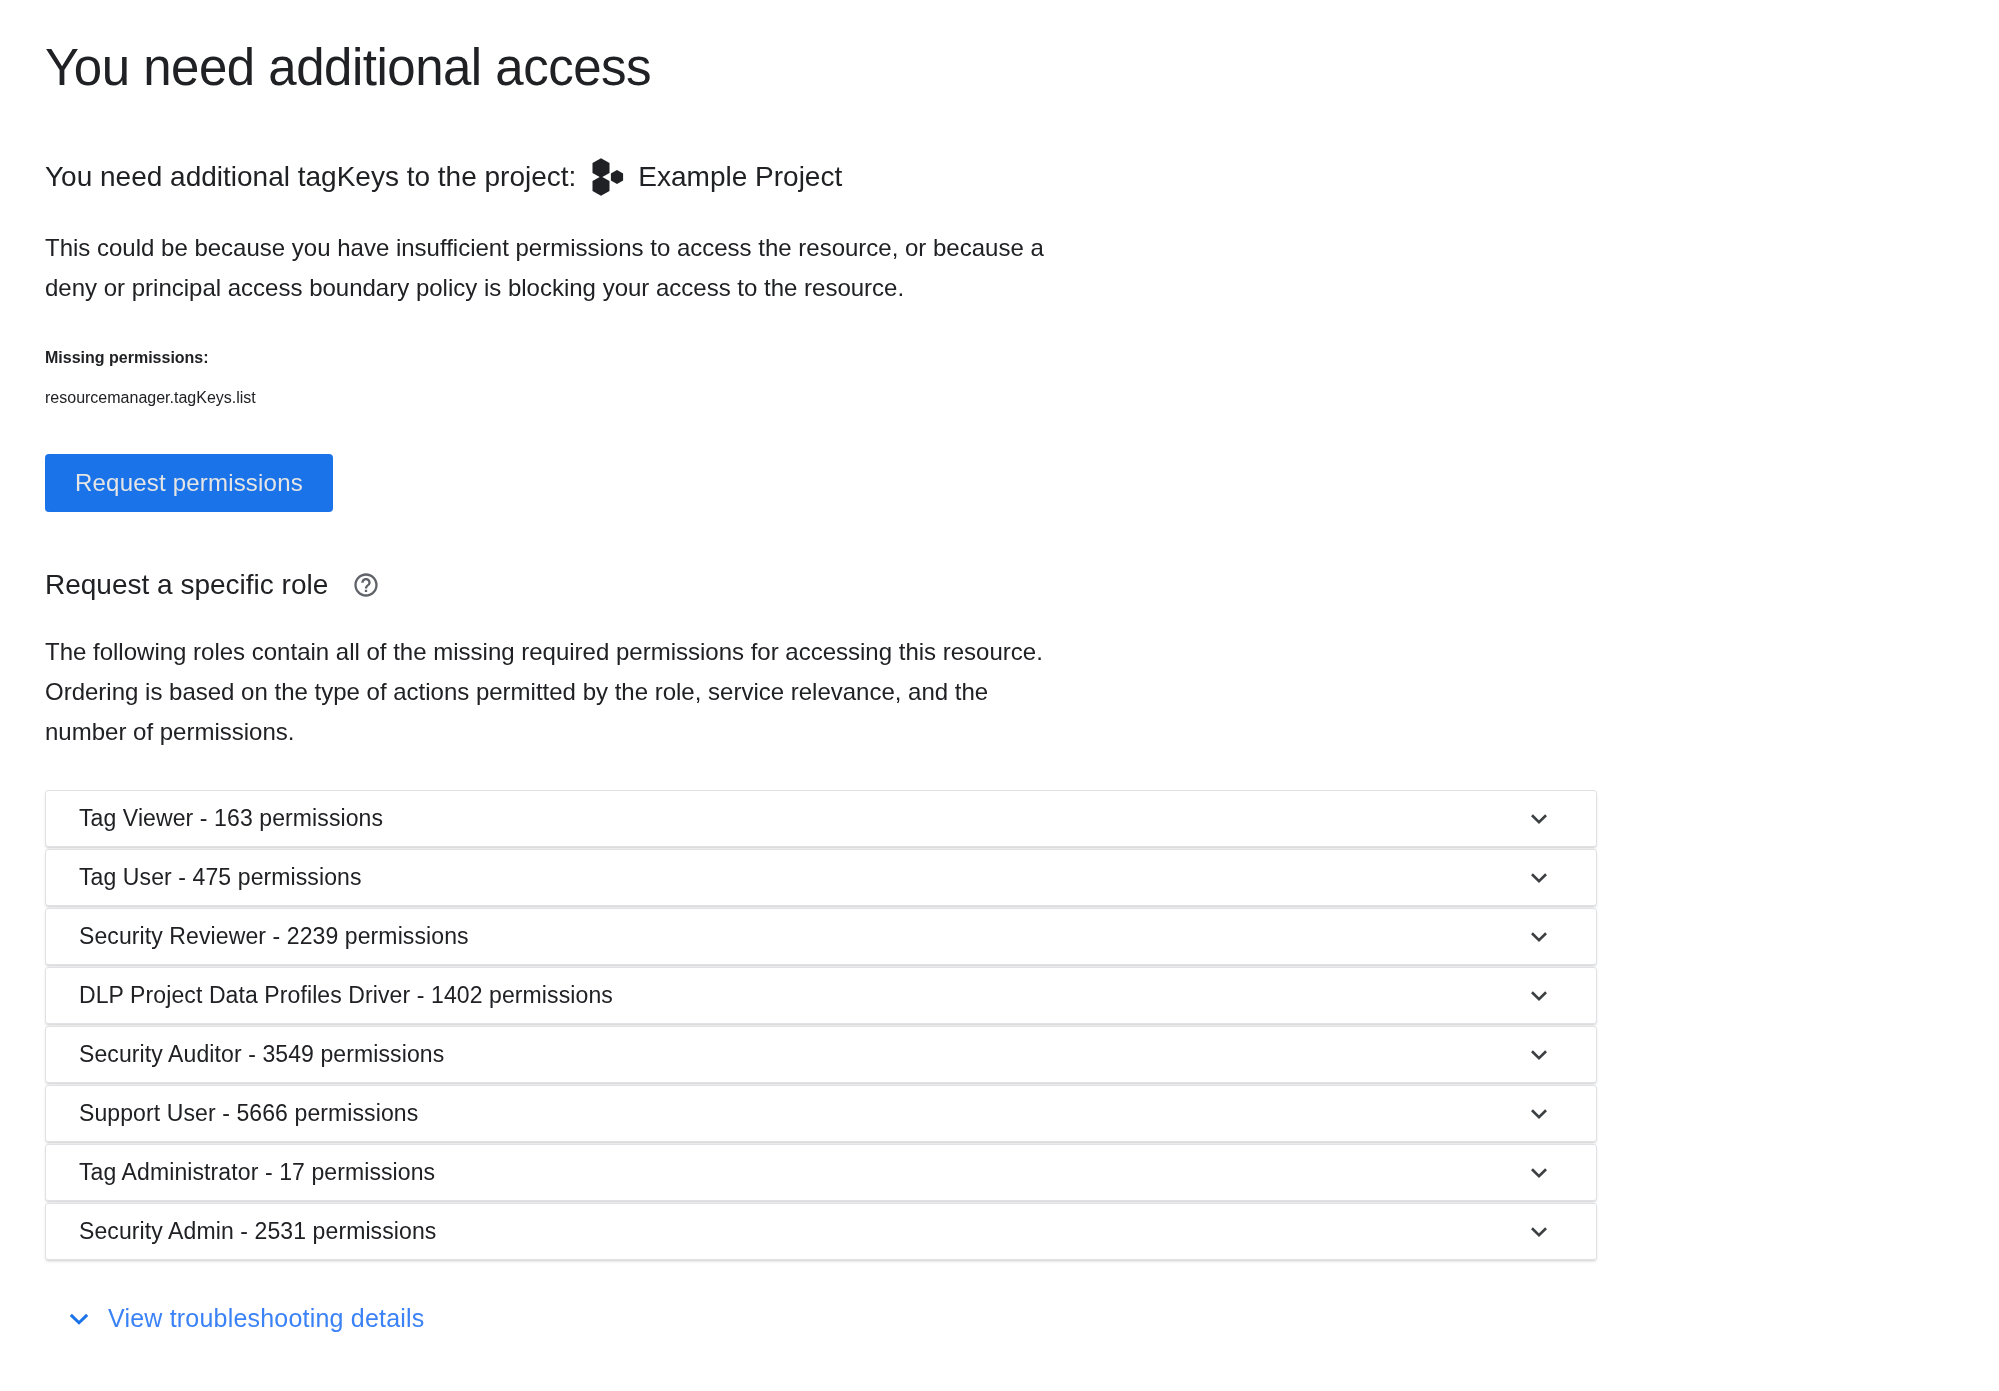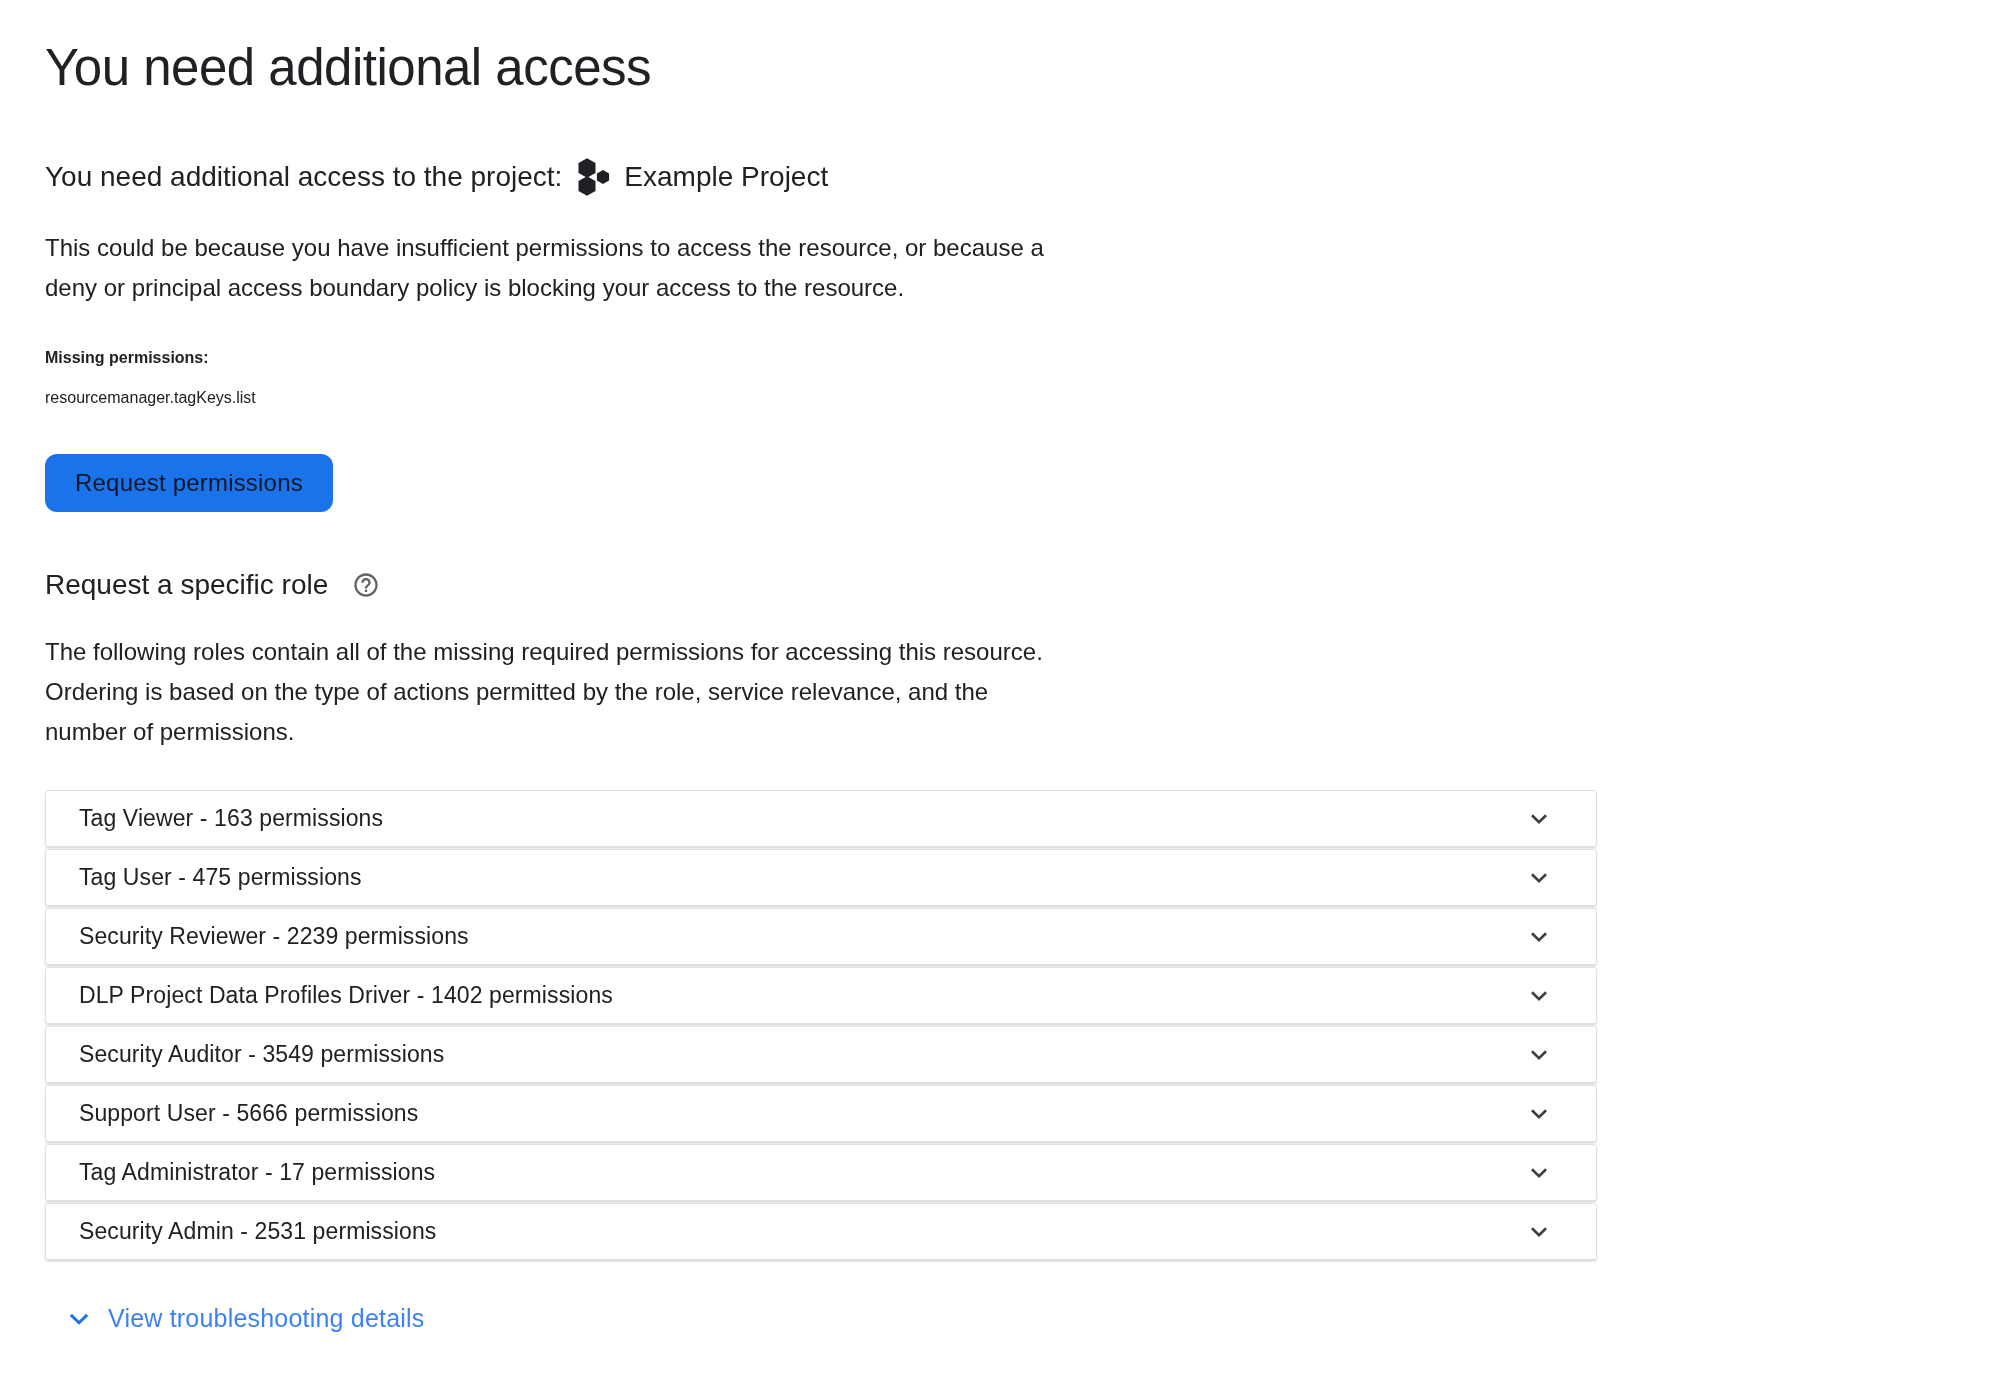--- a/index.html
+++ b/index.html
@@ -50,23 +50,23 @@
   .missing-block {
     margin-top: 30px;
     font-size: 16px;
     line-height: 40px;
   }
   .missing-label { font-weight: 700; }
   .primary-button {
     display: inline-block;
     margin-top: 36px;
     background: #1a73e8;
-    color: #0f172a;
+    color: #e5e5e5;
     border: none;
-    border-radius: 12px;
+    border-radius: 4px;
     height: 58px;
     padding: 8px 30px;
     font-family: "Liberation Sans", "DejaVu Sans", sans-serif;
     font-size: 24px;
     font-weight: 500;
     letter-spacing: 0.2px;
     cursor: pointer;
   }
   .role-heading-wrap {
     display: flex;
@@ -113,21 +113,21 @@
   }
 </style>
 </head>
 <body>
 
 <div class="page">
 
   <h1 class="page-title">You need additional access</h1>
 
   <div class="section-heading">
-    <span>You need additional access to the project:</span>
+    <span>You need additional tagKeys to the project:</span>
     <span class="project-chip">
       <span class="project-icon">
         <svg width="36" height="38" viewBox="0 0 36 38" aria-hidden="true">
           <polygon fill="#202124" points="11,0.2 19.5,5.1 19.5,14.9 11,19.8 2.5,14.9 2.5,5.1"></polygon>
           <polygon fill="#202124" points="11,18.2 19.5,23.1 19.5,32.9 11,37.8 2.5,32.9 2.5,23.1"></polygon>
           <polygon fill="#202124" points="27,12 33.1,15.5 33.1,22.5 27,26 20.9,22.5 20.9,15.5"></polygon>
         </svg>
       </span>
       <span>Example Project</span>
     </span>

